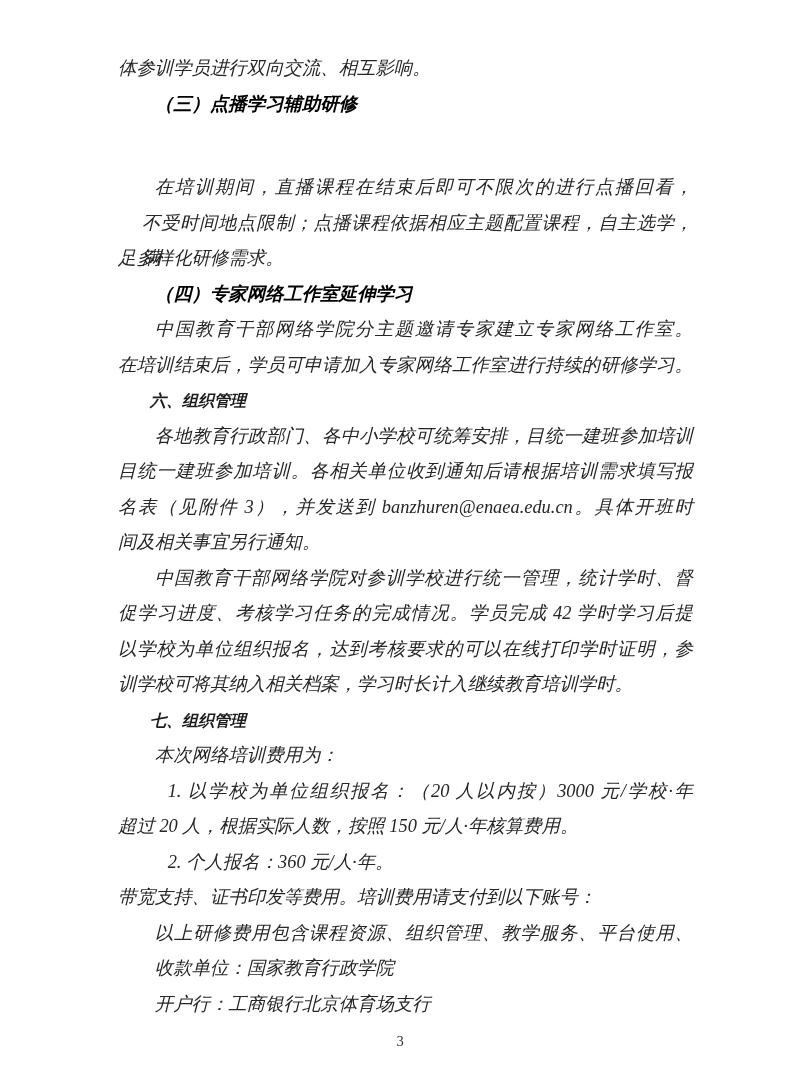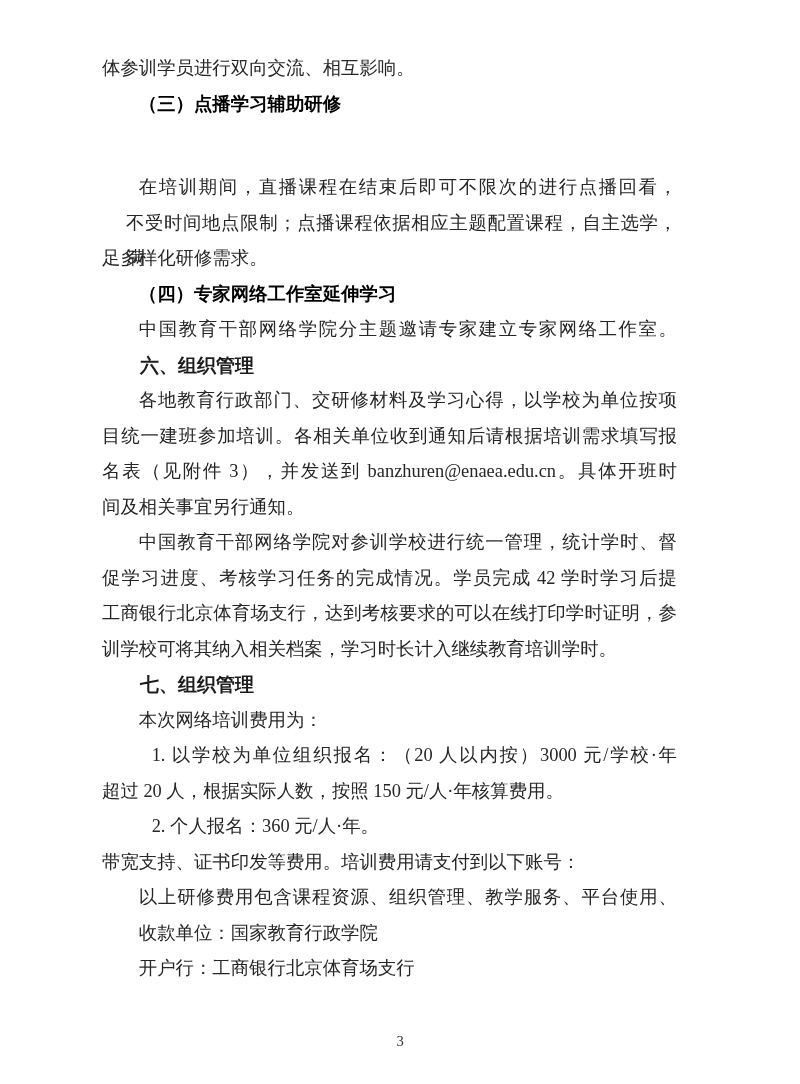--- a/index.html
+++ b/index.html
@@ -11,23 +11,24 @@
     position: relative;
     width: 800px;
     height: 1084px;
     background: #ffffff;
     overflow: hidden;
     font-family: "Liberation Serif", "DejaVu Serif", serif;
     color: #262626;
   }
   .content {
     position: absolute;
-    left: 102px;
+    left: 118px;
     top: 51px;
     width: 575px;
+    font-style: italic;
   }
   .line {
     font-size: 18.4px;
     line-height: 35.5px;
     height: 35.5px;
     white-space: normal;
     text-align: left;
     color: #262626;
   }
   .line.fill {
@@ -35,21 +36,21 @@
     text-align-last: justify;
     text-justify: inter-character;
   }
   .line.heading-sub {
     font-weight: bold;
     color: #000000;
   }
   .line.heading-main {
     font-family: "Liberation Sans", "DejaVu Sans", sans-serif;
     font-weight: bold;
-    font-size: 19px;
+    font-size: 16px;
     color: #1c1c1c;
   }
   .pagenum {
     position: absolute;
     top: 1033px;
     left: 0;
     width: 100%;
     text-align: center;
     font-size: 14.5px;
     color: #30303a;
@@ -61,28 +62,29 @@
 
 <div class="page">
   <div class="content" id="doc-content">
       <div class="line body" style="text-indent: 0em;">体参训学员进行双向交流、相互影响。</div>
       <div class="line heading-sub" style="text-indent: 2em;">（三）点播学习辅助研修</div>
       <div class="line body fill" style="text-indent: 2em; margin-top: 48px;">在培训期间，直播课程在结束后即可不限次的进行点播回看，</div>
       <div class="line body fill" style="text-indent: 0em; margin-left: 24px;">不受时间地点限制；点播课程依据相应主题配置课程，自主选学，满</div>
       <div class="line body" style="text-indent: 0em;">足多样化研修需求。</div>
       <div class="line heading-sub" style="text-indent: 2em;">（四）专家网络工作室延伸学习</div>
       <div class="line body fill" style="text-indent: 2em;">中国教育干部网络学院分主题邀请专家建立专家网络工作室。</div>
+      <div class="line body fill" style="text-indent: 0em;">在培训结束后，学员可申请加入专家网络工作室进行持续的研修学习。</div>
       <div class="line heading-main" style="text-indent: 2em;">六、组织管理</div>
-      <div class="line body fill" style="text-indent: 2em;">各地教育行政部门、交研修材料及学习心得，以学校为单位按项</div>
+      <div class="line body fill" style="text-indent: 2em;">各地教育行政部门、各中小学校可统筹安排，目统一建班参加培训</div>
       <div class="line body fill" style="text-indent: 0em;">目统一建班参加培训。各相关单位收到通知后请根据培训需求填写报</div>
       <div class="line body fill" style="text-indent: 0em;">名表（见附件 3），并发送到 banzhuren@enaea.edu.cn。具体开班时</div>
       <div class="line body" style="text-indent: 0em;">间及相关事宜另行通知。</div>
       <div class="line body fill" style="text-indent: 2em;">中国教育干部网络学院对参训学校进行统一管理，统计学时、督</div>
       <div class="line body fill" style="text-indent: 0em;">促学习进度、考核学习任务的完成情况。学员完成 42 学时学习后提</div>
-      <div class="line body fill" style="text-indent: 0em;">工商银行北京体育场支行，达到考核要求的可以在线打印学时证明，参</div>
+      <div class="line body fill" style="text-indent: 0em;">以学校为单位组织报名，达到考核要求的可以在线打印学时证明，参</div>
       <div class="line body" style="text-indent: 0em;">训学校可将其纳入相关档案，学习时长计入继续教育培训学时。</div>
       <div class="line heading-main" style="text-indent: 2em;">七、组织管理</div>
       <div class="line body" style="text-indent: 2em;">本次网络培训费用为：</div>
       <div class="line body fill" style="text-indent: 2.7em;">1. 以学校为单位组织报名：（20 人以内按）3000 元/学校·年</div>
       <div class="line body" style="text-indent: 0em;">超过 20 人，根据实际人数，按照 150 元/人·年核算费用。</div>
       <div class="line body" style="text-indent: 2.7em;">2. 个人报名：360 元/人·年。</div>
       <div class="line body" style="text-indent: 0em;">带宽支持、证书印发等费用。培训费用请支付到以下账号：</div>
       <div class="line body fill" style="text-indent: 2em;">以上研修费用包含课程资源、组织管理、教学服务、平台使用、</div>
       <div class="line body" style="text-indent: 2em;">收款单位：国家教育行政学院</div>
       <div class="line body" style="text-indent: 2em;">开户行：工商银行北京体育场支行</div>

